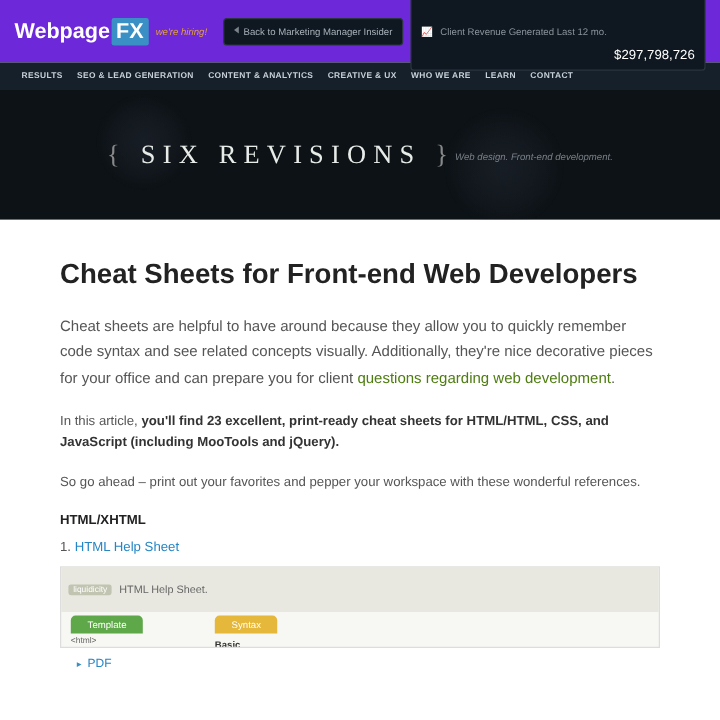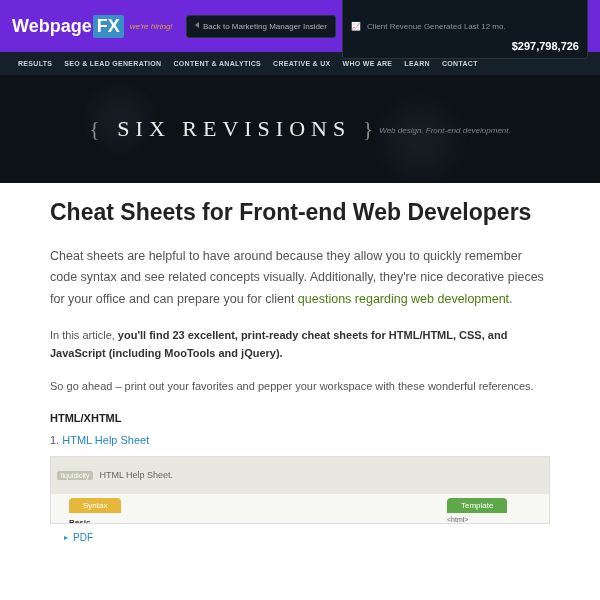--- a/index.html
+++ b/index.html
@@ -6,30 +6,30 @@
 body { font-family: Arial, Helvetica, sans-serif; background: #fff; width: 600px; overflow: hidden; }
 .topbar { background: #6d28d9; height: 52px; display: flex; align-items: center; padding: 0 12px; }
 .logo { color: #fff; font-size: 18px; font-weight: bold; display: flex; align-items: center; }
 .logo-main { color: #fff; }
 .logo-fx { background: #3a8fc4; color: #fff; padding: 1px 4px; border-radius: 2px; margin-left: 1px; }
 .hiring { color: #e0a040; font-size: 8px; font-style: italic; margin-left: 6px; }
 .topbar-right { margin-left: auto; display: flex; align-items: center; gap: 6px; }
 .topbar-btn { background: #0f1820; color: #a8b0b8; font-size: 8px; padding: 6px 8px; border-radius: 3px; display: flex; align-items: flex-start; gap: 4px; border: 1px solid #2a3540; }
 .revenue { font-size: 8px; display: flex; align-items: center; gap: 6px; }
 .revenue-label { color: #8a929a; }
-.revenue-amount { color: #fff; font-weight: bold; font-size: 11px; margin-top: 40px; }
+.revenue-amount { color: #fff; font-weight: normal; font-size: 11px; margin-top: 40px; }
 .navbar { background: #15202a; display: flex; padding: 0 12px; gap: 0; }
 .nav-item { color: #c8d0d8; font-size: 7px; font-weight: bold; padding: 8px 6px; letter-spacing: 0.3px; }
 .hero { background: #0d1216; height: 108px; display: flex; flex-direction: row; align-items: center; justify-content: center; position: relative; }
 .hero::before, .hero::after { content: ''; position: absolute; width: 100%; height: 100%; background: radial-gradient(circle at 20% 40%, #1a2028 2px, transparent 40px), radial-gradient(circle at 70% 60%, #1a2028 2px, transparent 50px); opacity: 0.6; }
 .hero-title { color: #e8ece8; font-family: Georgia, serif; font-size: 22px; letter-spacing: 6px; position: relative; z-index: 1; }
 .hero-title::before { content: '{ '; color: #888; }
 .hero-title::after { content: ' }'; color: #888; }
 .hero-sub { color: #7a8088; font-size: 8px; font-style: italic; margin-top: 2px; position: relative; z-index: 1; }
-.content { padding: 16px 50px 20px 50px; }
+.content { padding: 32px 50px 20px 50px; }
 h1 { font-size: 23px; color: #222; margin-bottom: 20px; font-weight: bold; }
 .intro { font-size: 12.5px; line-height: 1.7; color: #555; margin-bottom: 16px; }
 .intro a { color: #4d7c0f; text-decoration: none; }
 .body-text { font-size: 11px; line-height: 1.7; color: #555; margin-bottom: 14px; }
 .body-text strong { color: #333; }
 h2 { font-size: 11px; color: #222; margin: 16px 0 10px 0; font-weight: bold; }
 .item-title { font-size: 11px; color: #555; margin-bottom: 10px; }
 .item-title a { color: #2585c5; text-decoration: none; text-align: right; }
 .screenshot { border: 1px solid #ddd; background: #f7f7f3; height: 68px; margin-bottom: 8px; overflow: hidden; position: relative; }
 .ss-header { background: #e8e8e0; height: 37px; display: flex; align-items: center; padding: 0 6px; font-size: 9px; color: #666; gap: 6px; }
@@ -95,35 +95,35 @@
   <p class="item-title">
     <span>1. </span><a>HTML Help Sheet</a>
   </p>
 
   <div class="screenshot">
     <div class="ss-header">
       <span class="ss-logo">liquidicity</span>
       <span>HTML Help Sheet.</span>
     </div>
     <div class="ss-body">
+      <div class="ss-col" style="width:110px;">
+        <span class="ss-tab green">Template</span>
+        <div class="ss-list">
+          <div>&lt;html&gt;</div>
+          <div>&lt;head&gt;</div>
+          <div>&lt;title&gt;&lt;/title&gt;</div>
+
+        </div>
+      </div>
       <div class="ss-col" style="flex:1;">
         <span class="ss-tab yellow">Syntax</span>
         <div class="ss-list" style="padding-left:18px;">
           <div class="ss-right-title">Basic</div>
           <div>HTML: &lt;tag&gt;&lt;/tagclose&gt; or &lt;tag&gt;</div>
           <div>XHTML: &lt;tag&gt;&lt;/tagclose&gt; or &lt;tag /&gt;</div>
-
-        </div>
-      </div>
-      <div class="ss-col" style="width:110px;">
-        <span class="ss-tab green">Template</span>
-        <div class="ss-list">
-          <div>&lt;html&gt;</div>
-          <div>&lt;head&gt;</div>
-          <div>&lt;title&gt;&lt;/title&gt;</div>
 
         </div>
       </div>
     </div>
   </div>
 
   <div class="pdf-link">
     <span>PDF</span>
   </div>
 </div>

